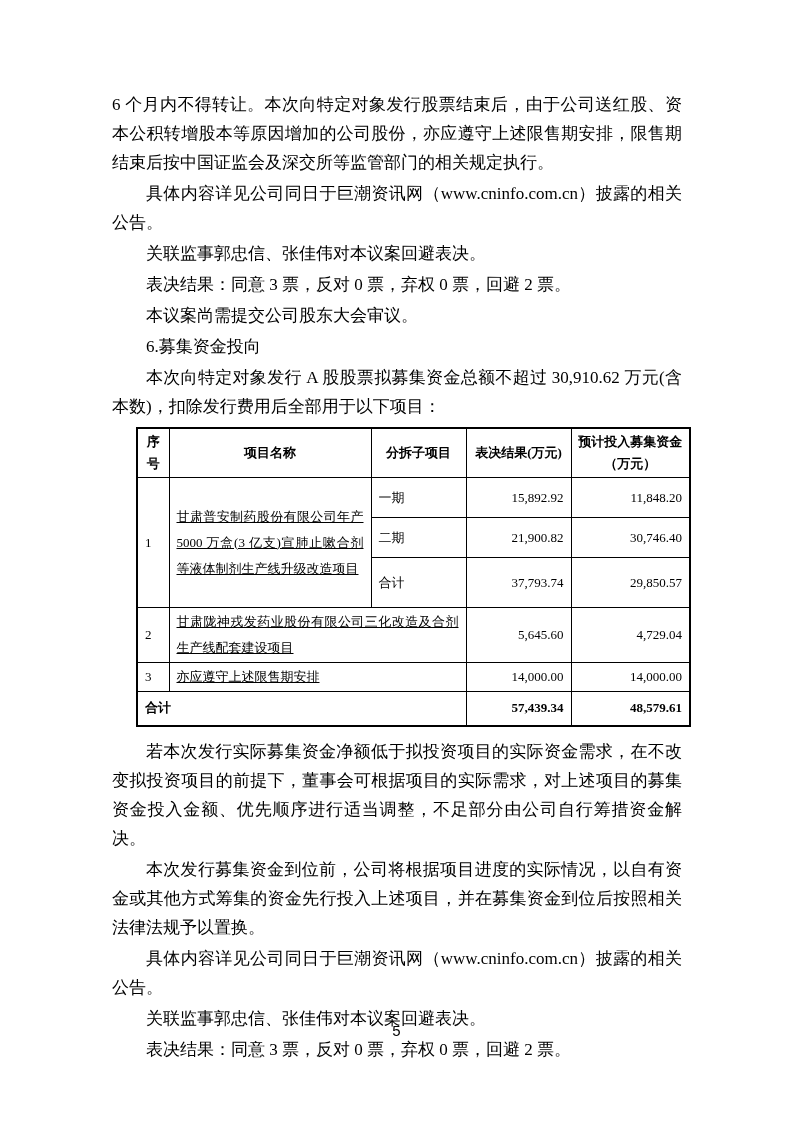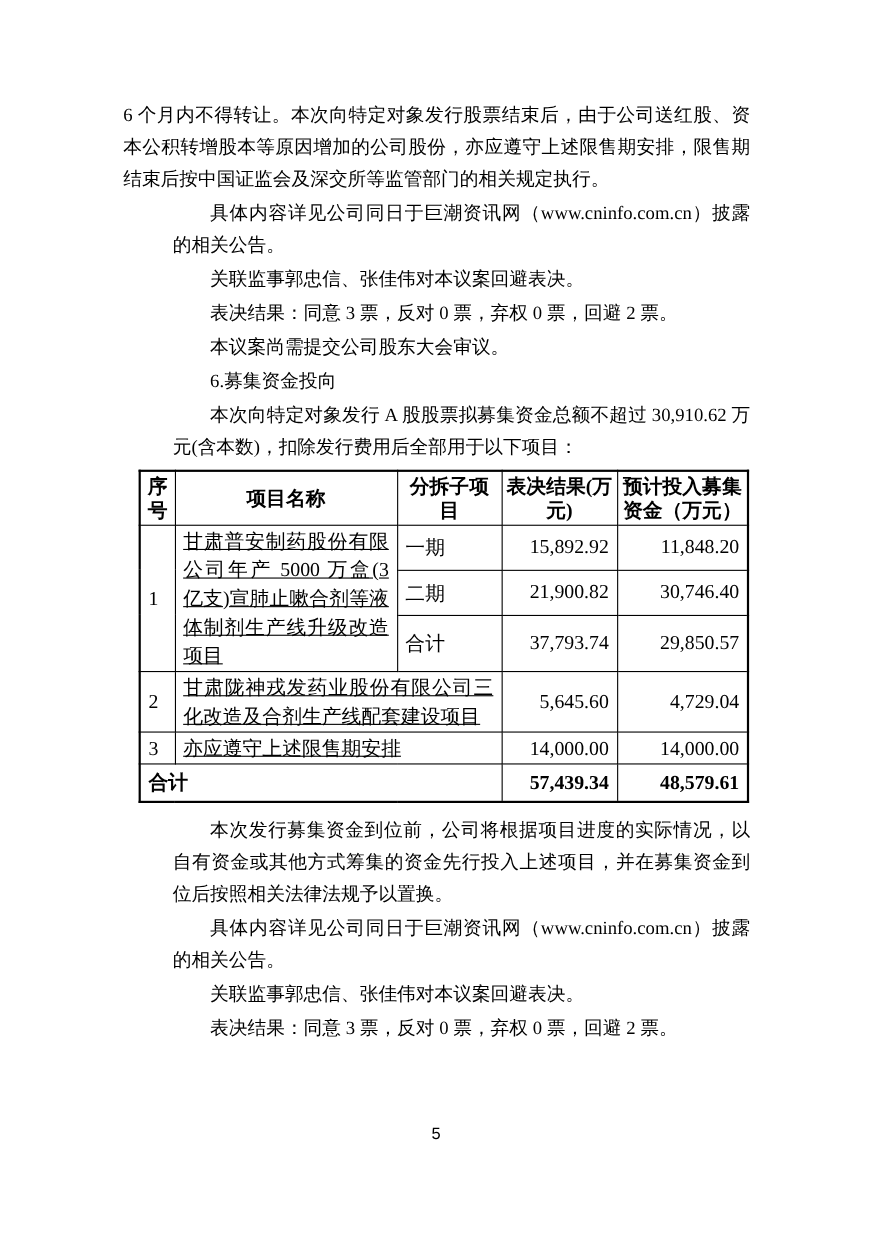--- a/index.html
+++ b/index.html
@@ -26,29 +26,28 @@
   .para {
     font-size: 17px;
     line-height: 29px;
     margin: 0 0 2px 0;
     text-align: justify;
     text-justify: inter-ideograph;
     word-break: break-all;
   }
   .para.indent {
     text-indent: 34px;
-    margin-left: 45px;
   }
   table.doc-table {
     border-collapse: collapse;
     table-layout: fixed;
     width: 553px;
-    margin: 6px 0 10px 14px;
+    margin: 6px 0 10px 24px;
     border: 2px solid #000000;
-    font-size: 18px;
+    font-size: 13px;
   }
   table.doc-table th,
   table.doc-table td {
     border: 1px solid #000000;
     padding: 1px 7px;
     overflow: hidden;
   }
   table.doc-table th {
     font-weight: bold;
     text-align: center;
@@ -152,20 +151,21 @@
           <td class="cell-num">14,000.00</td>
         </tr>
         <tr class="row-total">
           <td class="cell-center" colspan="3">合计</td>
           <td class="cell-num">57,439.34</td>
           <td class="cell-num">48,579.61</td>
         </tr>
       </tbody>
     </table>
 
+    <p class="para indent">若本次发行实际募集资金净额低于拟投资项目的实际资金需求，在不改变拟投资项目的前提下，董事会可根据项目的实际需求，对上述项目的募集资金投入金额、优先顺序进行适当调整，不足部分由公司自行筹措资金解决。</p>
     <p class="para indent">本次发行募集资金到位前，公司将根据项目进度的实际情况，以自有资金或其他方式筹集的资金先行投入上述项目，并在募集资金到位后按照相关法律法规予以置换。</p>
     <p class="para indent">具体内容详见公司同日于巨潮资讯网（www.cninfo.com.cn）披露的相关公告。</p>
     <p class="para indent">关联监事郭忠信、张佳伟对本议案回避表决。</p>
     <p class="para indent">表决结果：同意 3 票，反对 0 票，弃权 0 票，回避 2 票。</p>
 
   </div>
 
   <div class="page-number">5</div>
 </div>
 

